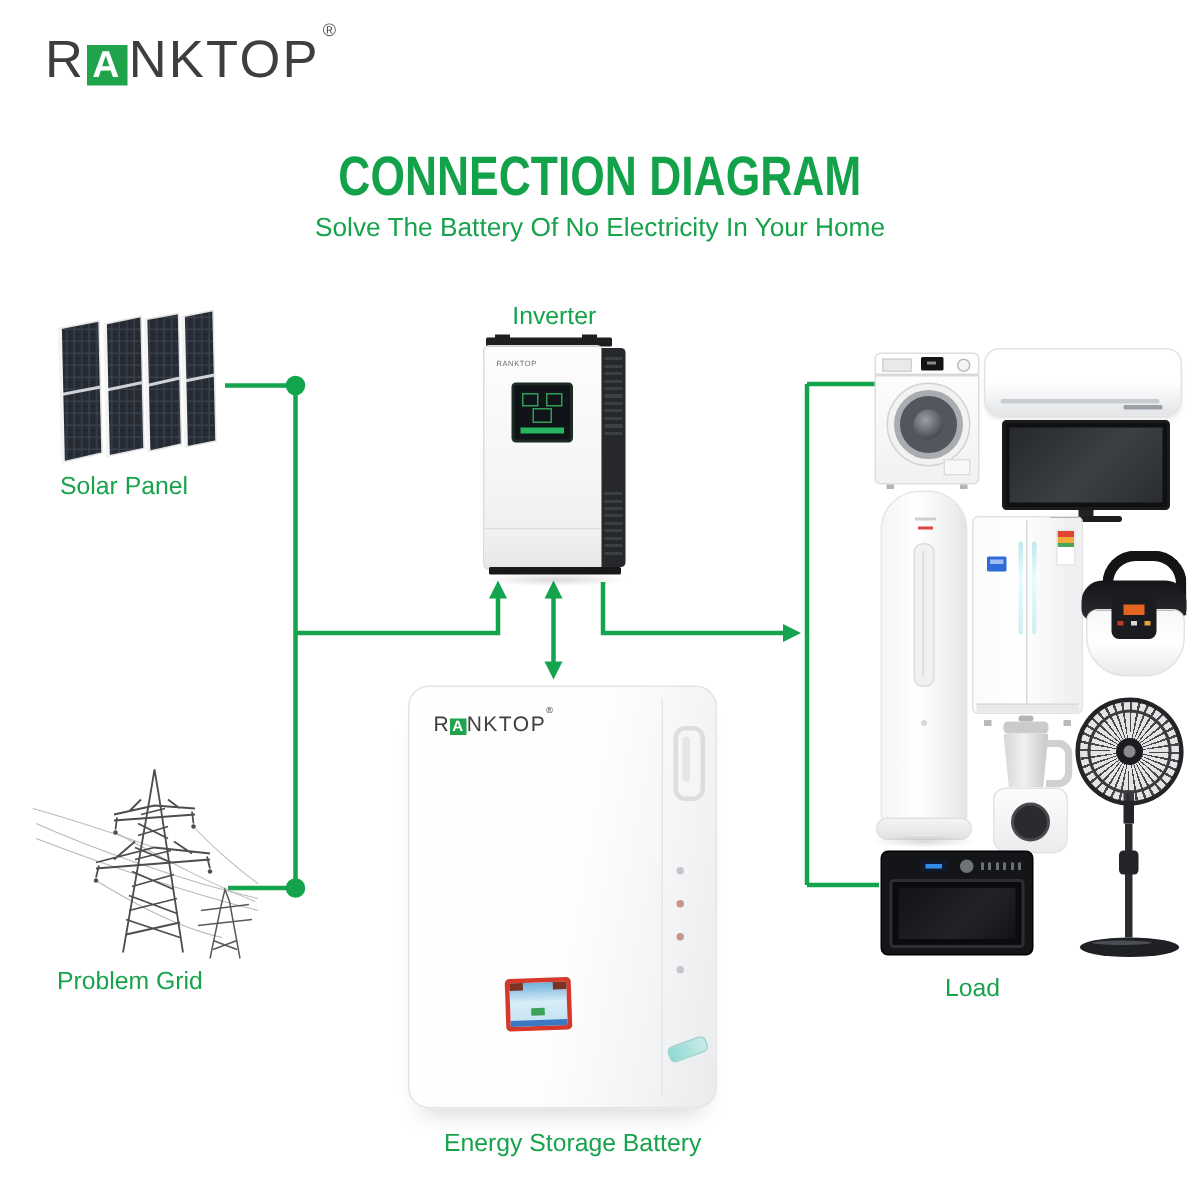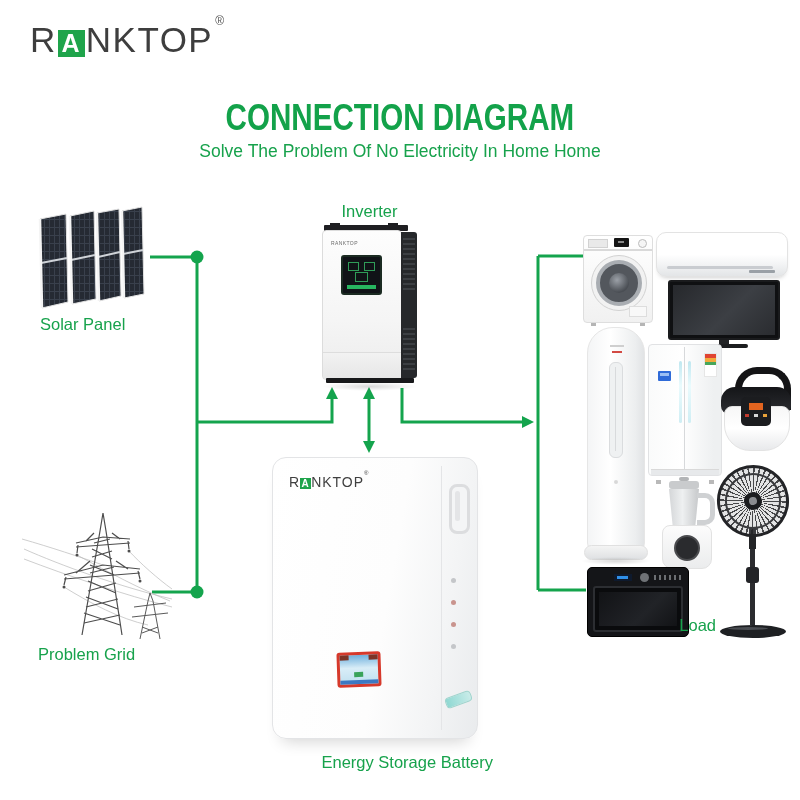--- a/index.html
+++ b/index.html
@@ -169,21 +169,21 @@
 </head>
 <body>
 
 <div class="abs logo">
   <span>R</span><span class="a-box"><span>A</span></span><span>NKTOP</span><sup>®</sup>
 </div>
 
 <div class="abs title">
   <span>CONNECTION DIAGRAM</span>
 </div>
-<div class="abs subtitle">Solve The Problem Of No Electricity In Home Home</div>
+<div class="abs subtitle">Solve The Battery Of No Electricity In Your Home</div>
 
 <svg class="abs lines" width="800" height="800" viewBox="0 0 800 800">
   <g stroke="#14a44d" stroke-width="3" fill="none">
     <path d="M150,257 H197"></path>
     <path d="M197,257 V592"></path>
     <path d="M152,592 H197"></path>
     <path d="M197,422 H332 V398"></path>
     <path d="M369,398 V442"></path>
     <path d="M402,388 V422 H523"></path>
     <path d="M538,256 V590"></path>
@@ -301,21 +301,21 @@
     <div class="abs bat-port" style="top:186px;"></div>
     <div class="abs bat-switch"></div>
     <div class="abs bat-screen">
       <div class="abs bat-sc1"></div>
       <div class="abs bat-sc2"></div>
       <div class="abs bat-sc3"></div>
       <div class="abs bat-sc4"></div>
     </div>
   </div>
 </div>
-<div class="abs dlabel" style="left:273px;top:753px;width:220px;text-align:right;">Energy Storage Battery</div>
+<div class="abs dlabel" style="left:296px;top:753px;width:220px;text-align:left;">Energy Storage Battery</div>
 
 <div class="abs washer">
   <div class="abs wm-body">
     <div class="abs wm-panel">
       <div class="abs wm-drawer"></div>
       <div class="abs wm-display">
           <i></i>
         </div>
       <div class="abs wm-knob"></div>
     </div>
@@ -415,13 +415,13 @@
         <i></i>
       </div>
     <div class="abs mw-knob"></div>
     <div class="abs mw-dash"></div>
     <div class="abs mw-door">
       <div class="abs mw-glass"></div>
     </div>
   </div>
 </div>
 
-<div class="abs dlabel" style="left:630px;top:616px;width:86px;text-align:right;">Load</div>
+<div class="abs dlabel" style="left:630px;top:650px;width:86px;text-align:left;">Load</div>
 
 </body></html>

